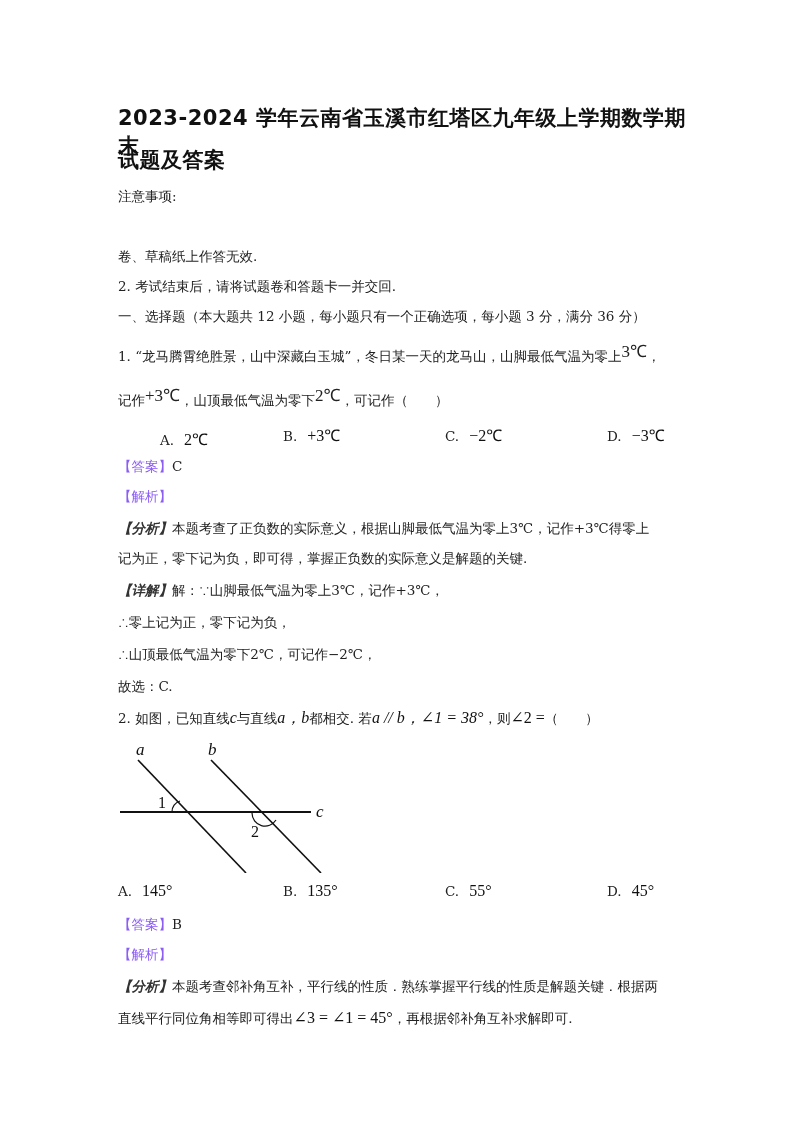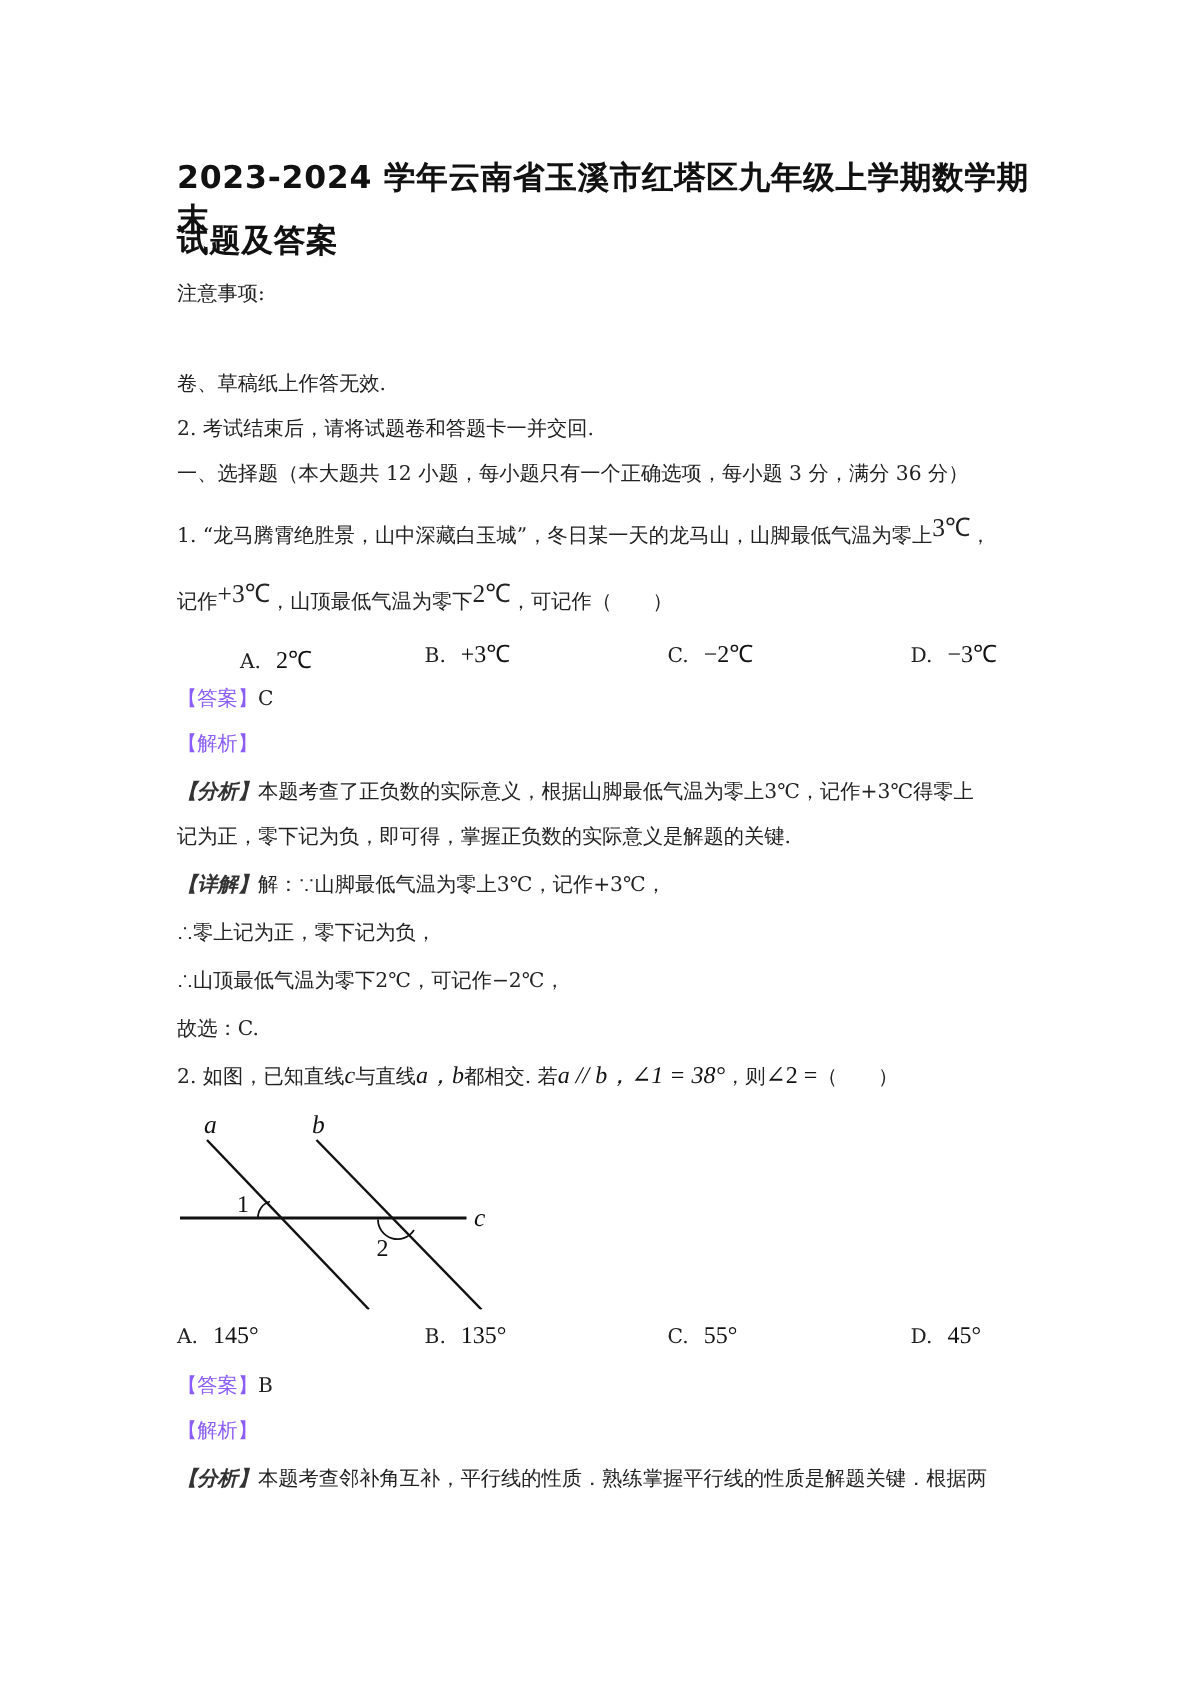--- a/index.html
+++ b/index.html
@@ -96,14 +96,17 @@
 
   <div class="line" style="top:914px;">
     <span class="label-blue">【答案】</span><span>B</span>
   </div>
   <div class="line" style="top:944px;">
     <span class="label-blue">【解析】</span>
   </div>
   <div class="line" style="top:976px;">
     <span class="bold-bracket">【分析】</span><span>本题考查邻补角互补，平行线的性质．熟练掌握平行线的性质是解题关键．根据两</span>
   </div>
+  <div class="line" style="top:1008px;">
+    <span>直线平行同位角相等即可得出</span><span class="math">∠3 = ∠1 = 45°</span><span>，再根据邻补角互补求解即可.</span>
+  </div>
 
 </div>
 
 </body></html>

